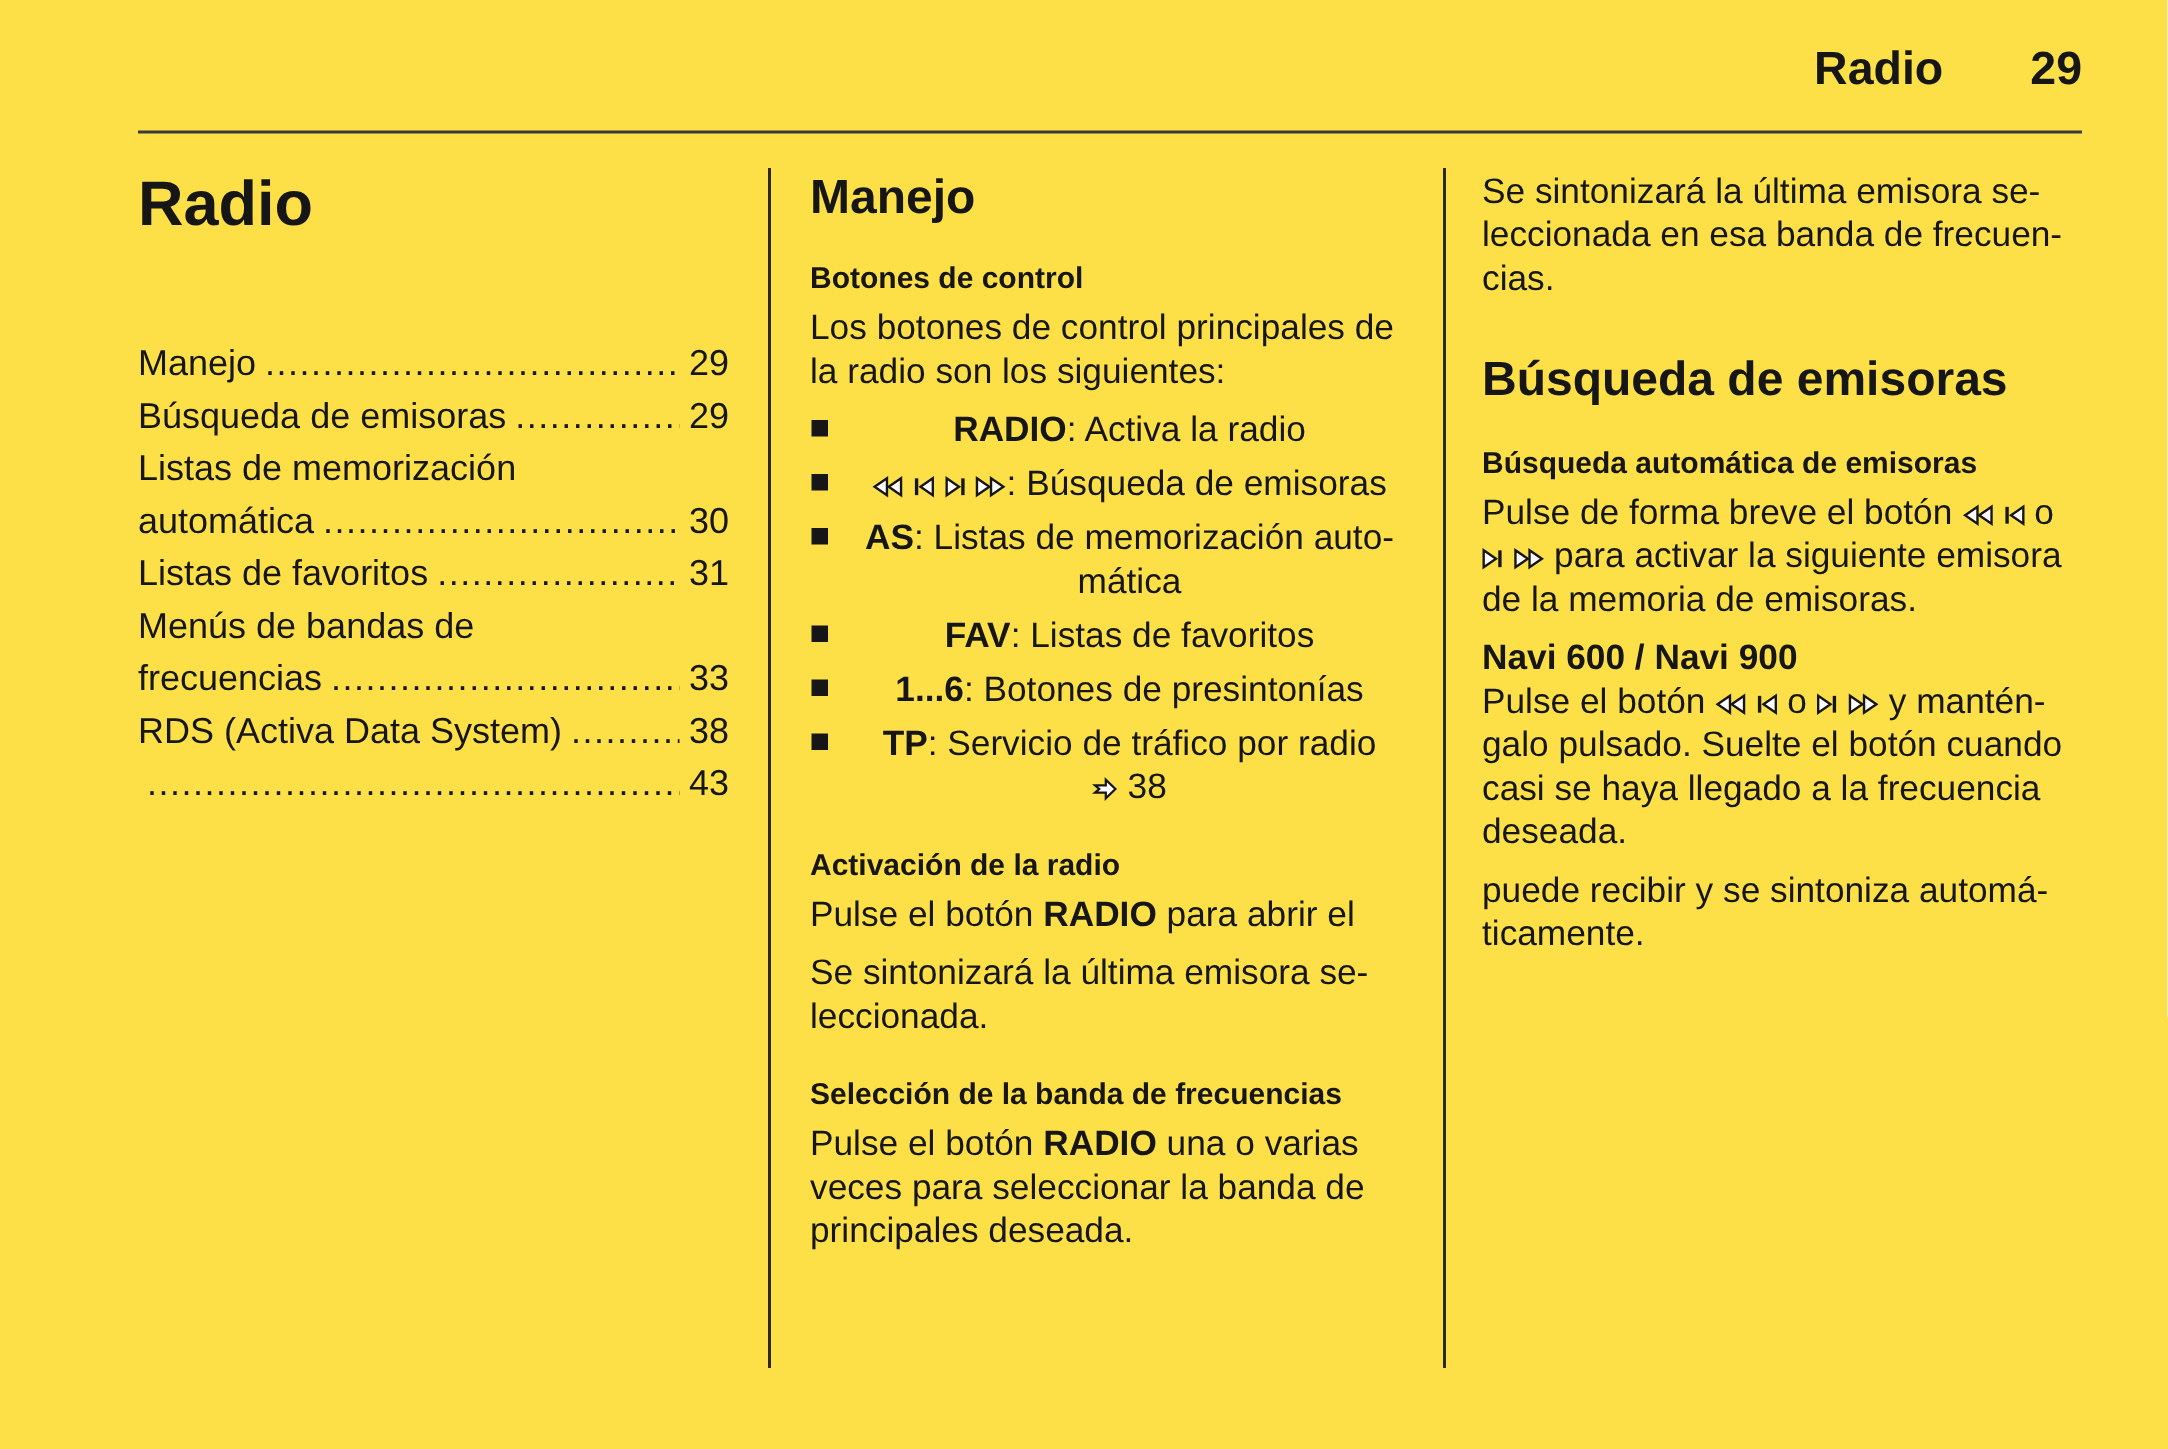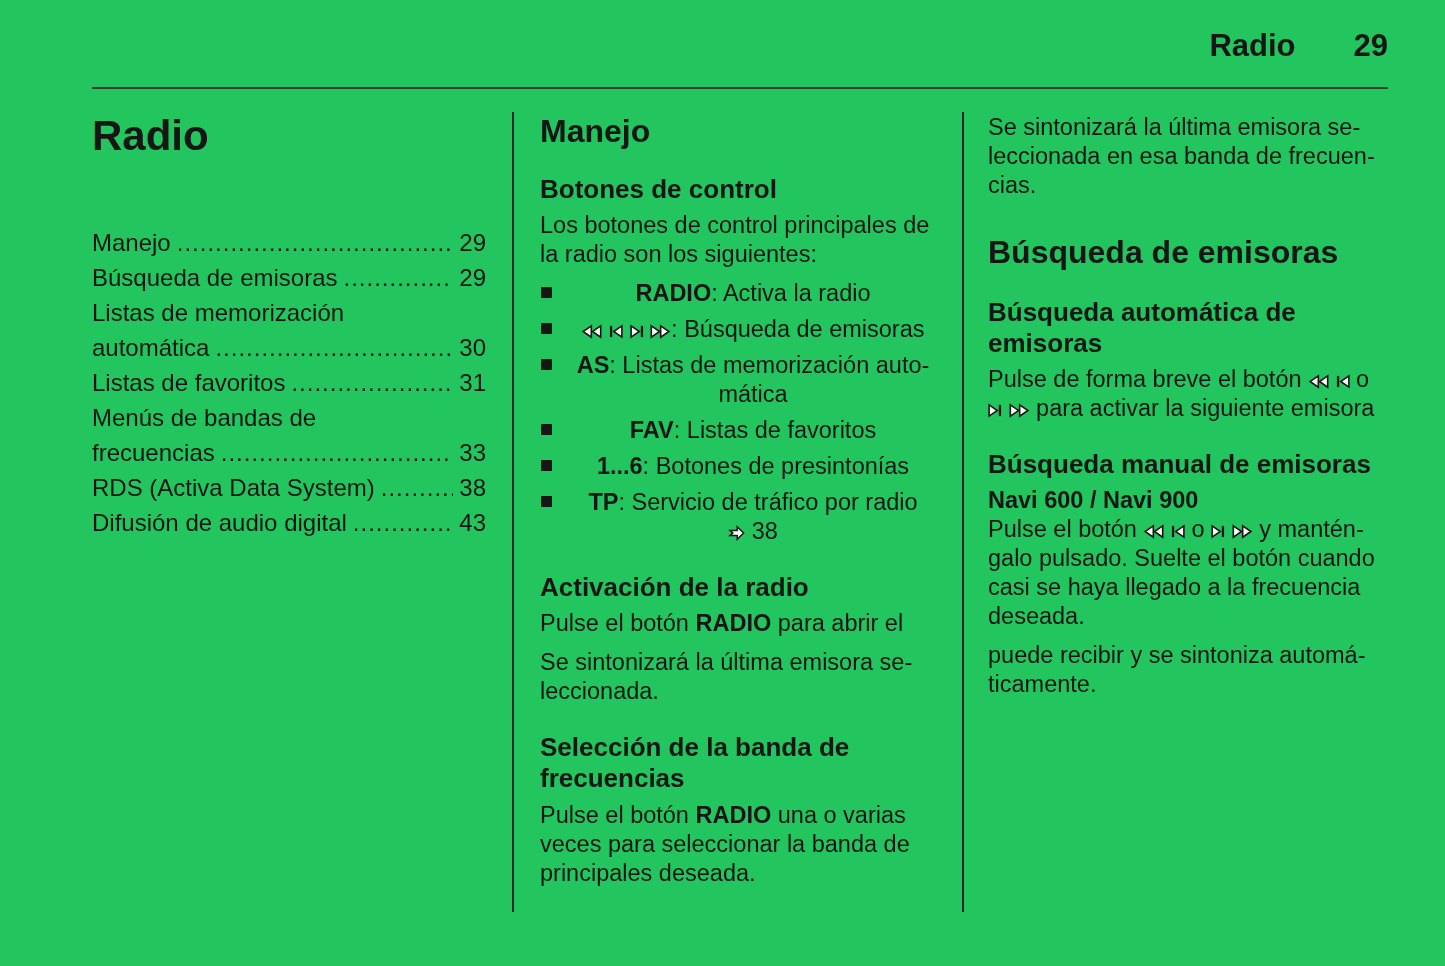--- a/index.html
+++ b/index.html
@@ -1,19 +1,19 @@
 <!DOCTYPE html>
 <html><head>
 <meta charset="utf-8">
 <style>
   html,body{margin:0;padding:0;background:#ffffff;}
   .page{
     position:relative;
     width:1445px;height:966px;
-    background:#22c55e;
+    background:#fde047;
     font-family:"Liberation Sans", sans-serif;
     color:#161616;
     overflow:hidden;
   }
   
   .page-header{
     position:absolute;top:28px;right:57px;
     display:flex;align-items:baseline;gap:58px;
     font-size:31px;font-weight:700;
   }
@@ -40,21 +40,21 @@
   .toc-item{margin:0;}
   .toc-pre{white-space:nowrap;}
   .toc-last{display:flex;align-items:baseline;}
   .toc-label{white-space:nowrap;flex:0 0 auto;}
   .toc-dots{flex:1 1 auto;overflow:hidden;white-space:nowrap;margin:0 3px 0 6px;letter-spacing:1px;}
   .toc-page{flex:0 0 auto;text-align:right;min-width:30px;}
 
   
   .col h2{margin:0 0 24px 0;font-size:32px;font-weight:700;line-height:1.15;}
   .col h2.after{margin-top:34px;}
-  .col h3{margin:26px 0 6px 0;font-size:26px;font-weight:700;line-height:1.2;}
+  .col h3{margin:26px 0 6px 0;font-size:20px;font-weight:700;line-height:1.2;}
   .col h3.first{margin-top:0;}
   .col p{margin:0 0 10px 0;font-size:23.5px;line-height:29px;}
   .ln{display:block;white-space:nowrap;}
   .bullets{list-style:none;margin:2px 0 10px 0;padding:0;font-size:23.5px;line-height:29px;text-align:center;}
   .bullets li{position:relative;padding-left:26px;margin:0 0 7px 0;}
   .bullet-marker{position:absolute;left:1px;top:8px;width:11px;height:11px;background:#161616;}
   b{font-weight:700;}
   .icn{display:inline-block;vertical-align:-2px;line-height:0;}
   .icn svg{display:block;}
 </style>
@@ -112,21 +112,20 @@
         </div>
         <div class="toc-item">
           <div class="toc-last">
             <span class="toc-label">RDS (Activa Data System)</span>
             <span class="toc-dots">..................................................................................</span>
             <span class="toc-page">38</span>
           </div>
         </div>
         <div class="toc-item">
           <div class="toc-last">
-            <span class="toc-label">Difusión de audio digital</span>
             <span class="toc-dots">..................................................................................</span>
             <span class="toc-page">43</span>
           </div>
         </div>
       </nav>
   </section>
 
   <div class="vsep v1"></div>
 
   <section class="col col-mid" id="col-mid">
@@ -212,22 +211,22 @@
               <rect x="1" y="2" width="2.4" height="12" fill="#161616"></rect>
               <path d="M13.8 2 L5 8 L13.8 14 Z" fill="#ffffff" stroke="#161616" stroke-width="1.7" stroke-linejoin="miter"></path>
             </svg></span> o</span>
         <span class="ln"><span class="icn"><svg width="14" height="15" viewBox="0 0 15 16">
               <path d="M1.2 2 L10 8 L1.2 14 Z" fill="#ffffff" stroke="#161616" stroke-width="1.7" stroke-linejoin="miter"></path>
               <rect x="11.6" y="2" width="2.4" height="12" fill="#161616"></rect>
             </svg></span> <span class="icn"><svg width="21" height="15" viewBox="0 0 22 16">
               <path d="M1.2 2 L10 8 L1.2 14 Z" fill="#ffffff" stroke="#161616" stroke-width="1.7" stroke-linejoin="miter"></path>
               <path d="M11.2 2 L20 8 L11.2 14 Z" fill="#ffffff" stroke="#161616" stroke-width="1.7" stroke-linejoin="miter"></path>
             </svg></span> para activar la siguiente emisora</span>
-      </p>
-      <h3>Búsqueda manual de emisoras</h3>
+        <span class="ln">de la memoria de emisoras.</span>
+      </p>
       <p>
         <span class="ln"><b>Navi 600 / Navi 900</b></span>
         <span class="ln">Pulse el botón <span class="icn"><svg width="21" height="15" viewBox="0 0 22 16">
               <path d="M10.8 2 L2 8 L10.8 14 Z" fill="#ffffff" stroke="#161616" stroke-width="1.7" stroke-linejoin="miter"></path>
               <path d="M20.8 2 L12 8 L20.8 14 Z" fill="#ffffff" stroke="#161616" stroke-width="1.7" stroke-linejoin="miter"></path>
             </svg></span> <span class="icn"><svg width="14" height="15" viewBox="0 0 15 16">
               <rect x="1" y="2" width="2.4" height="12" fill="#161616"></rect>
               <path d="M13.8 2 L5 8 L13.8 14 Z" fill="#ffffff" stroke="#161616" stroke-width="1.7" stroke-linejoin="miter"></path>
             </svg></span> o <span class="icn"><svg width="14" height="15" viewBox="0 0 15 16">
               <path d="M1.2 2 L10 8 L1.2 14 Z" fill="#ffffff" stroke="#161616" stroke-width="1.7" stroke-linejoin="miter"></path>

